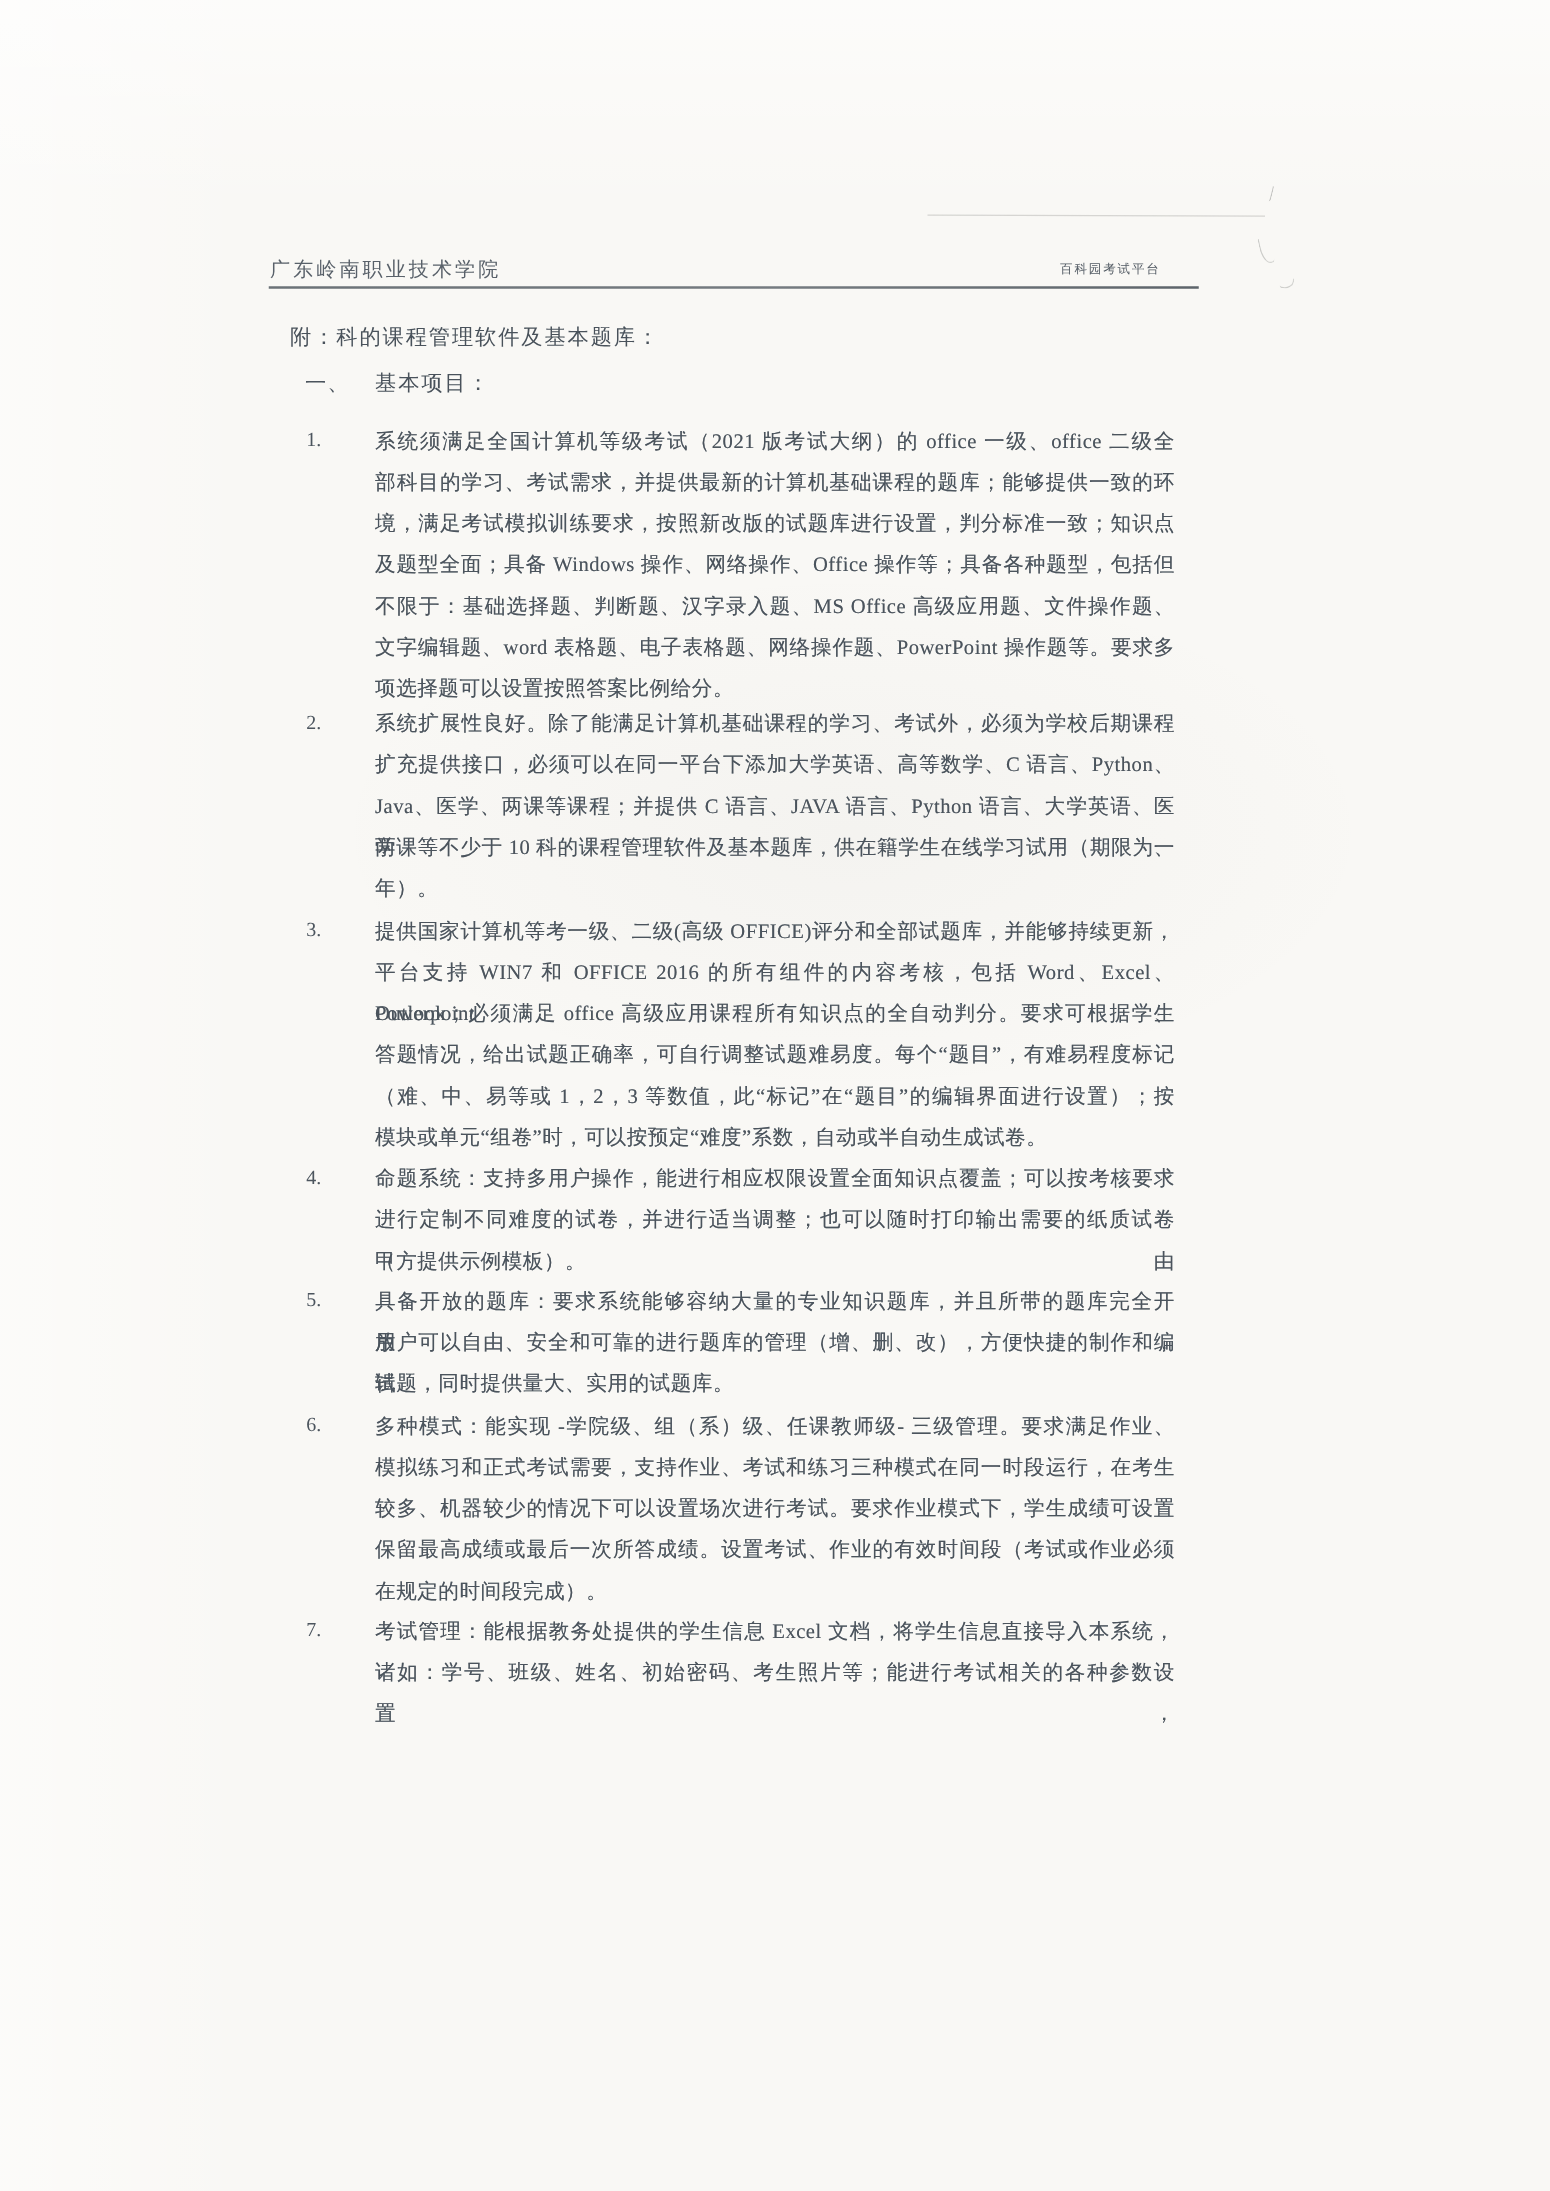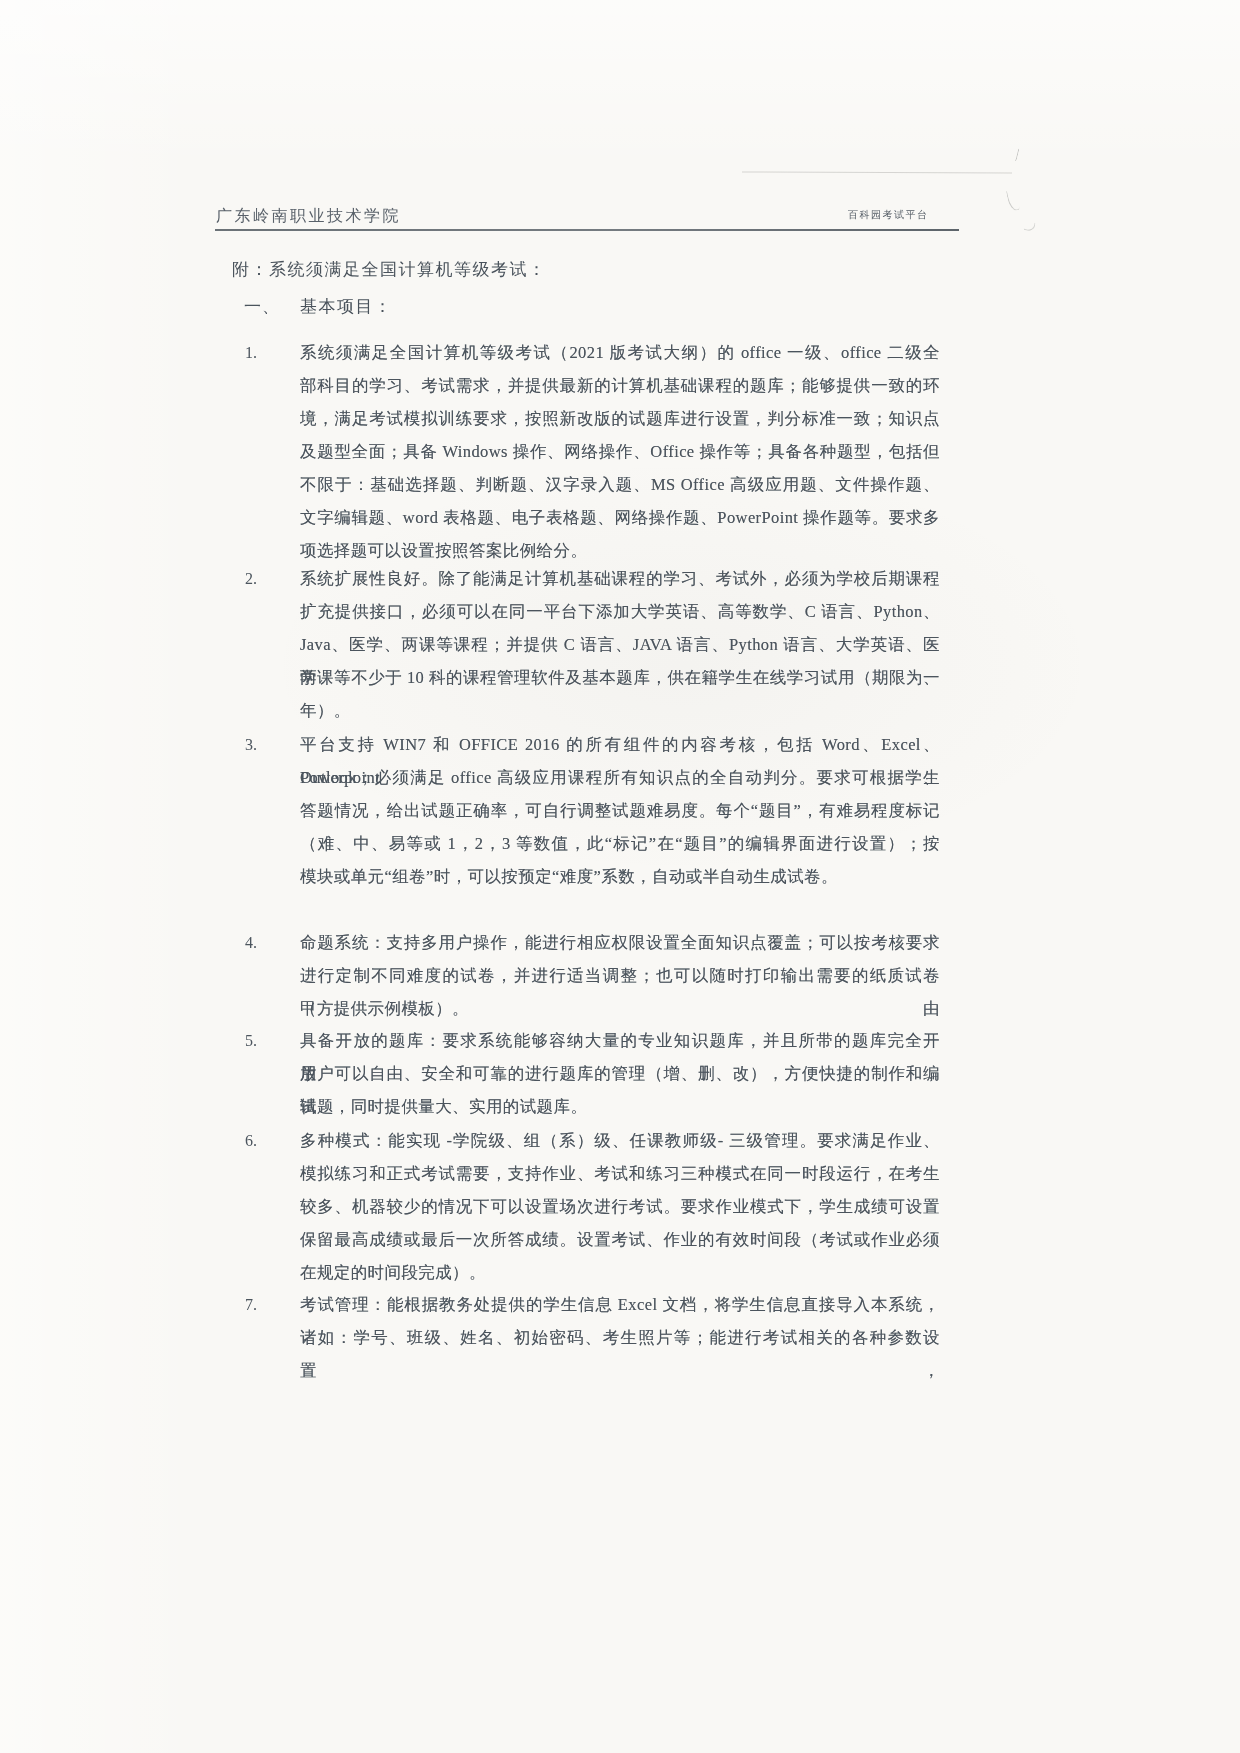--- a/index.html
+++ b/index.html
@@ -71,21 +71,21 @@
 <div class="scan-shade"></div>
 <div class="crease-line"></div>
 <div class="pen-mark m1"></div>
 <div class="pen-mark m2"></div>
 <div class="pen-mark m3"></div>
 
 <div class="header-left">广东岭南职业技术学院</div>
 <div class="header-right">百科园考试平台</div>
 <div class="header-rule"></div>
 
-<div class="doc-title">附：系统须满足全国计算机等级考试：</div>
+<div class="doc-title">附：科的课程管理软件及基本题库：</div>
 
 <div class="section-row">
   <span class="section-number">一、</span>
   <span class="section-label">基本项目：</span>
 </div>
 
 <div id="items-root">
     <div class="item-row" style="top: 336px;">
       <div class="item-number">1.</div>
       <div class="item-lines">
@@ -104,20 +104,21 @@
         <div class="text-line fill">系统扩展性良好。除了能满足计算机基础课程的学习、考试外，必须为学校后期课程</div>
         <div class="text-line fill">扩充提供接口，必须可以在同一平台下添加大学英语、高等数学、C 语言、Python、</div>
         <div class="text-line fill">Java、医学、两课等课程；并提供 C 语言、JAVA 语言、Python 语言、大学英语、医学、</div>
         <div class="text-line fill">两课等不少于 10 科的课程管理软件及基本题库，供在籍学生在线学习试用（期限为一</div>
         <div class="text-line">年）。</div>
       </div>
     </div>
     <div class="item-row" style="top: 728px;">
       <div class="item-number">3.</div>
       <div class="item-lines">
+        <div class="text-line fill">提供国家计算机等考一级、二级(高级 OFFICE)评分和全部试题库，并能够持续更新，</div>
         <div class="text-line fill">平台支持 WIN7 和 OFFICE 2016 的所有组件的内容考核，包括 Word、Excel、Powerpoint、</div>
         <div class="text-line fill">Outlook；必须满足 office 高级应用课程所有知识点的全自动判分。要求可根据学生</div>
         <div class="text-line fill">答题情况，给出试题正确率，可自行调整试题难易度。每个“题目”，有难易程度标记</div>
         <div class="text-line fill">（难、中、易等或 1，2，3 等数值，此“标记”在“题目”的编辑界面进行设置）；按</div>
         <div class="text-line">模块或单元“组卷”时，可以按预定“难度”系数，自动或半自动生成试卷。</div>
       </div>
     </div>
     <div class="item-row" style="top: 926px;">
       <div class="item-number">4.</div>
       <div class="item-lines">

